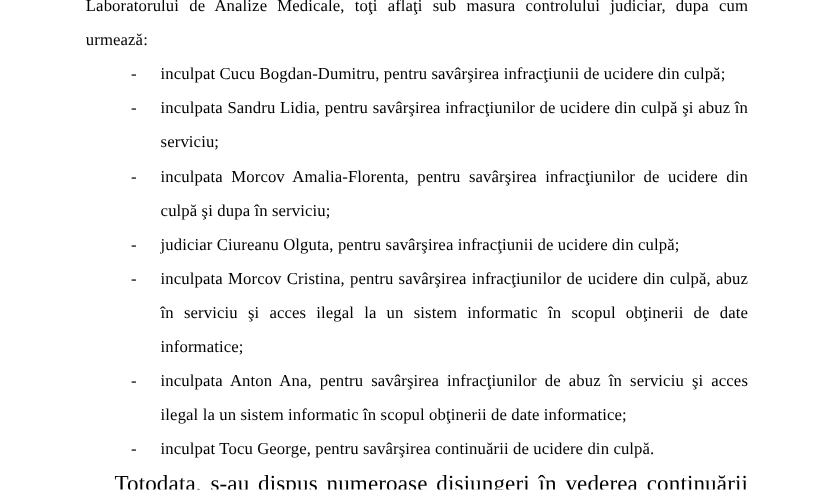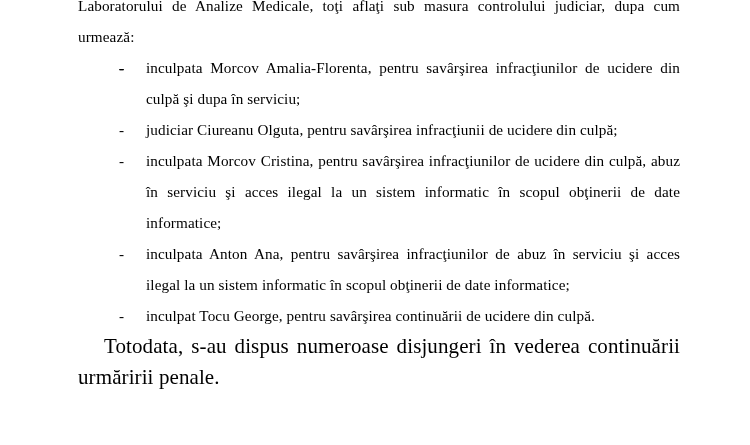--- a/index.html
+++ b/index.html
@@ -79,23 +79,25 @@
 <body>
 
 <div class="page">
   <div class="doc-body clip-top">
 
     <p class="para first">Laboratorului de Analize Medicale, toţi aflaţi sub masura controlului judiciar, dupa cum urmează:</p>
 
     <ul class="bullet-list">
       <li>
         <span class="dash">-</span>
+        <span class="txt">inculpat Cucu Bogdan-Dumitru, pentru savârşirea infracţiunii de ucidere din culpă;</span>
       </li>
       <li>
         <span class="dash">-</span>
+        <span class="txt">inculpata Sandru Lidia, pentru savârşirea infracţiunilor de ucidere din culpă şi abuz în serviciu;</span>
       </li>
       <li>
         <span class="dash">-</span>
         <span class="txt">inculpata Morcov Amalia-Florenta, pentru savârşirea infracţiunilor de ucidere din culpă şi dupa în serviciu;</span>
       </li>
       <li>
         <span class="dash">-</span>
         <span class="txt">judiciar Ciureanu Olguta, pentru savârşirea infracţiunii de ucidere din culpă;</span>
       </li>
       <li>

